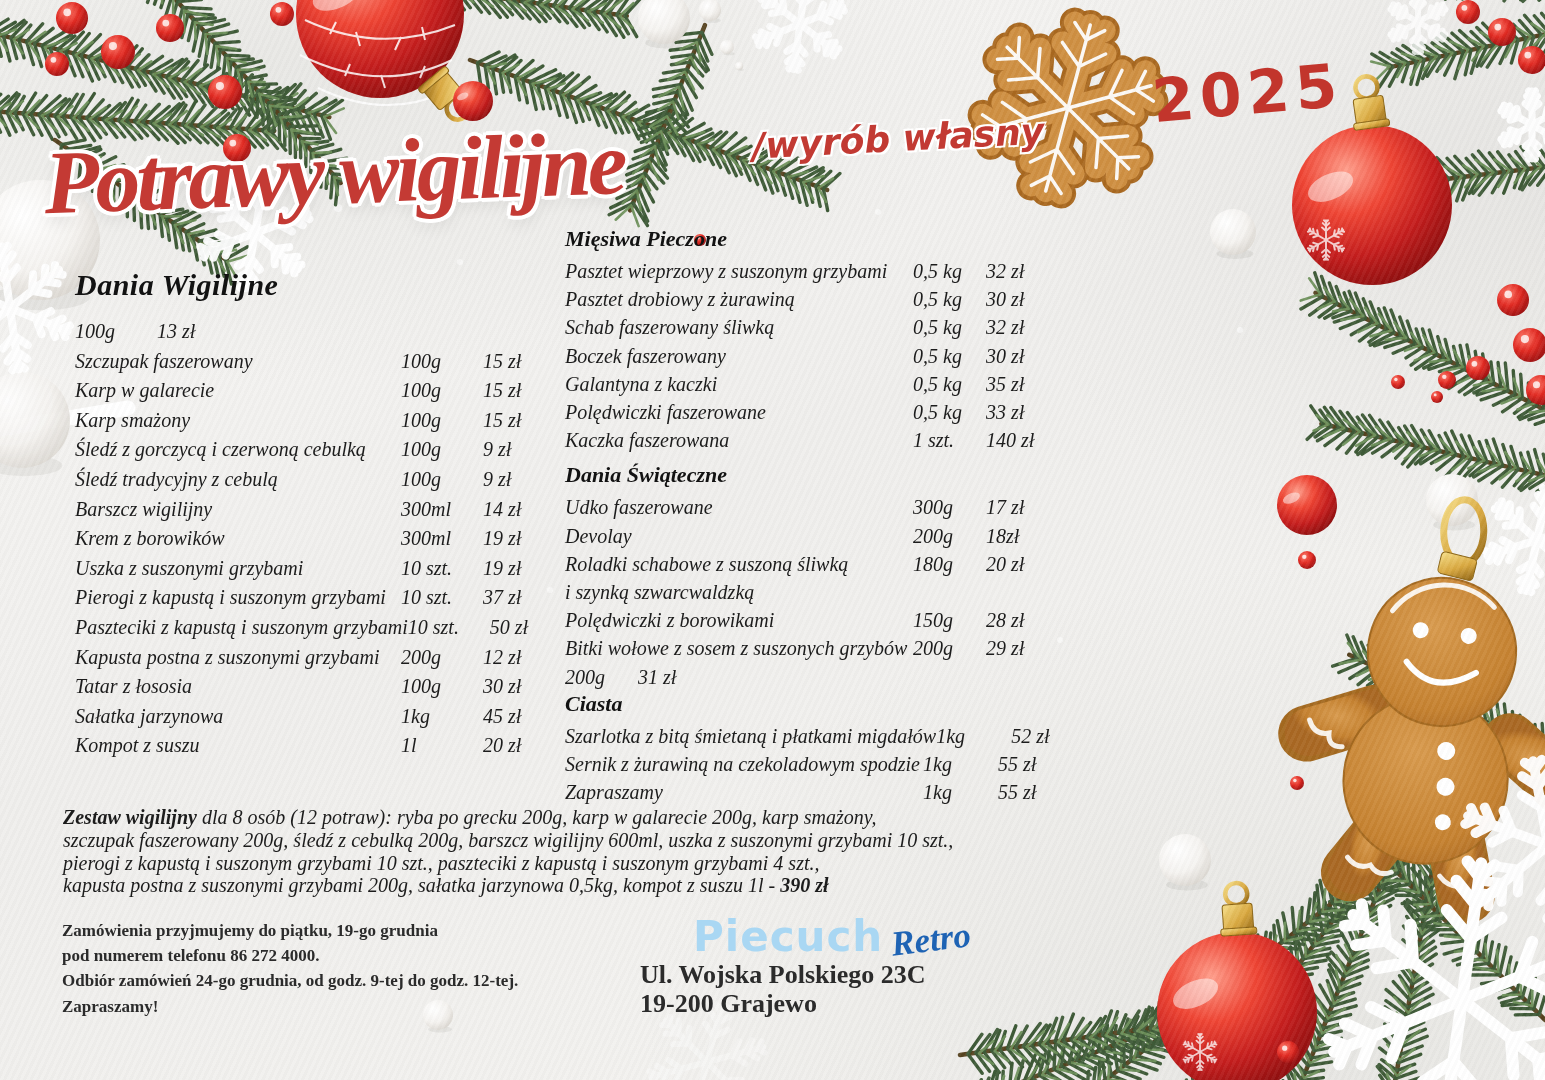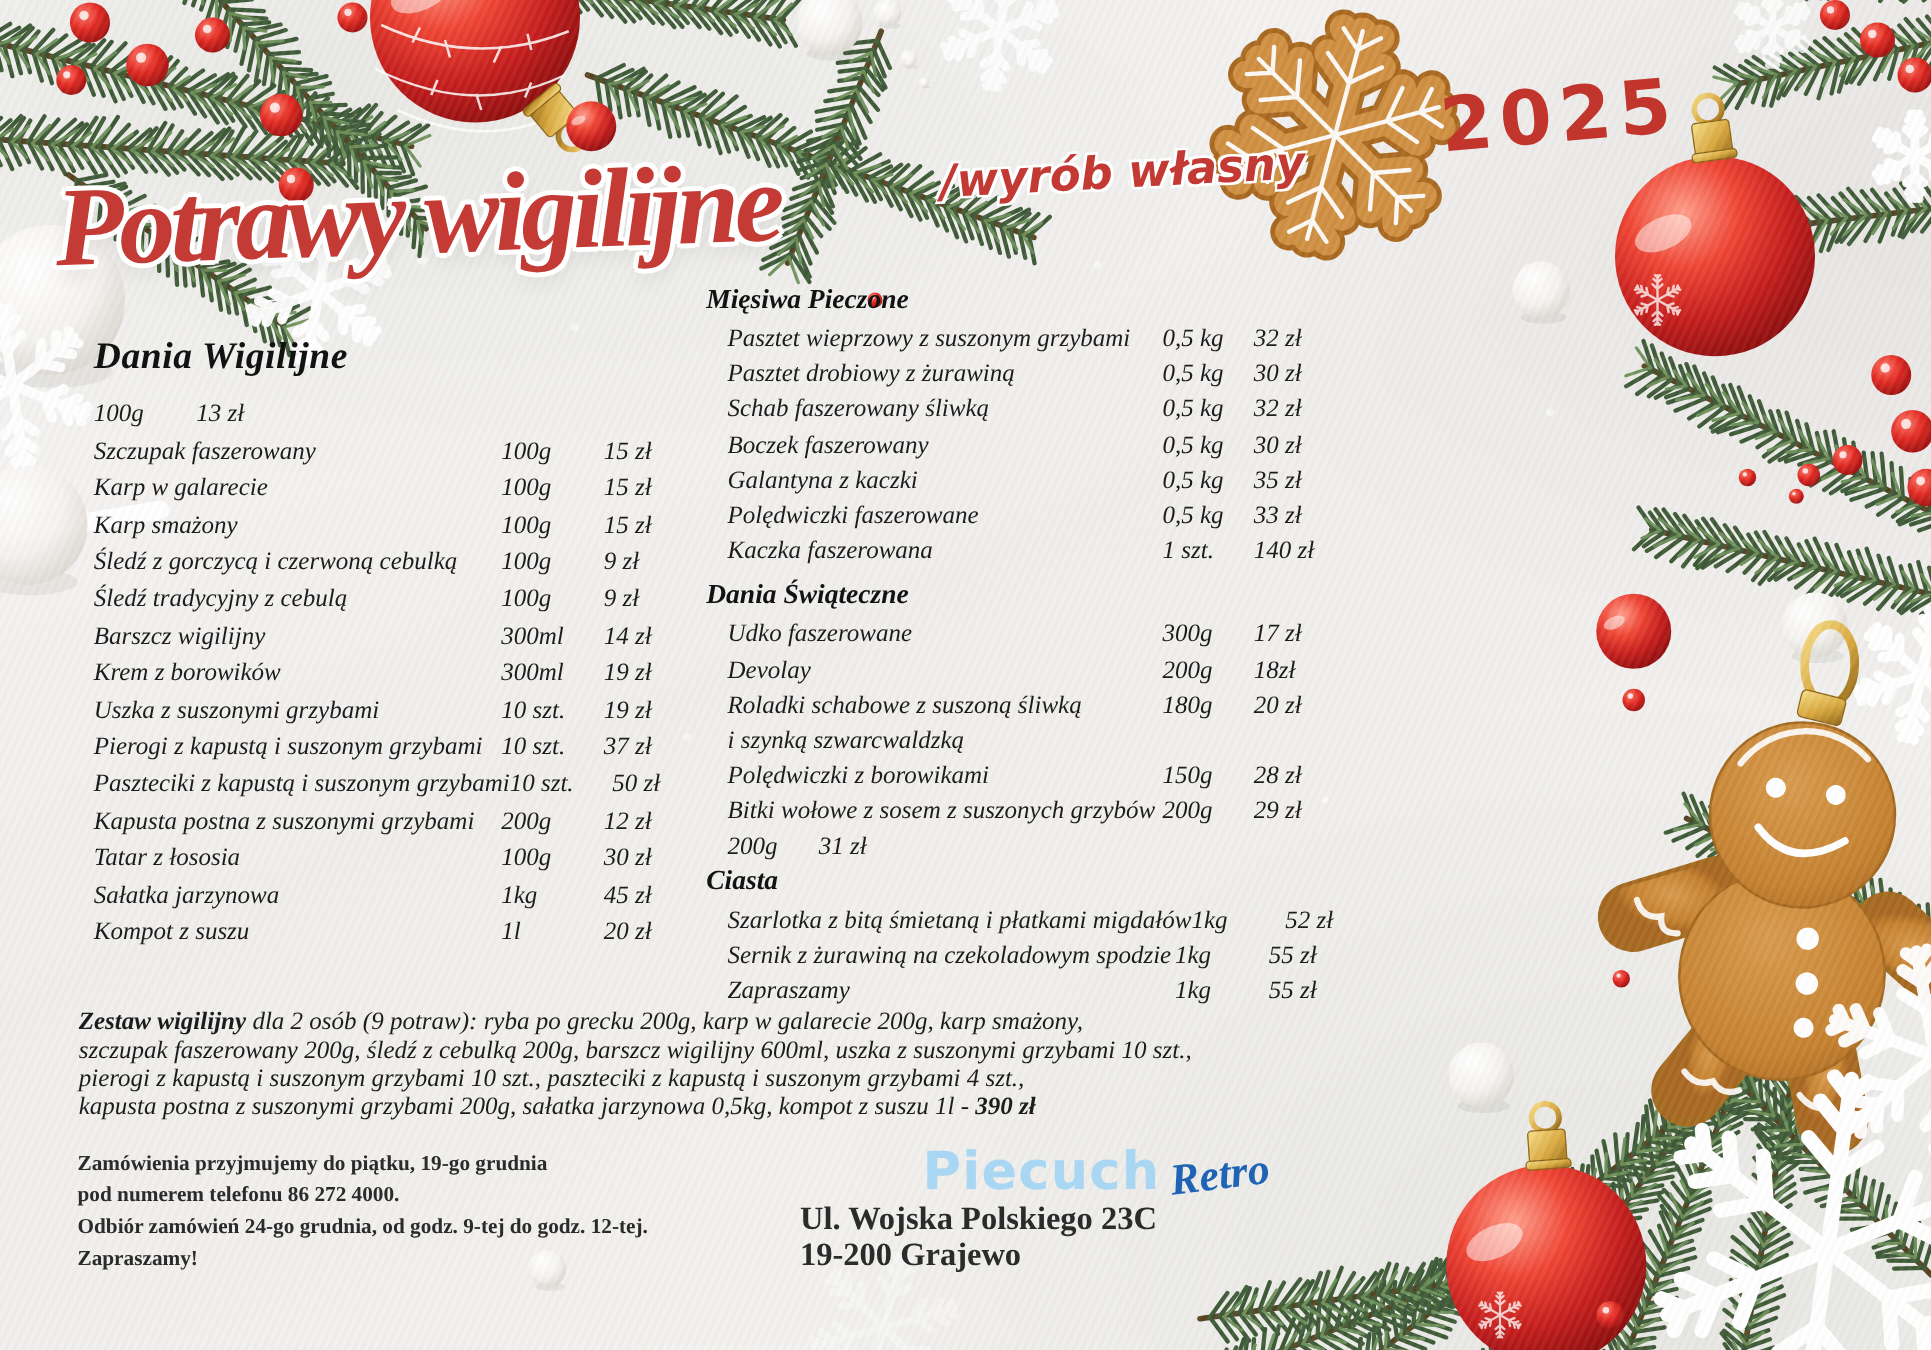--- a/index.html
+++ b/index.html
@@ -41,42 +41,42 @@
 
   .menu-col{position:absolute;z-index:3;}
   #col-left{left:75px;top:268px;width:470px;}
   #col-left h2{font-size:30px;line-height:34px;margin:0 0 15px 0;font-style:italic;font-weight:bold;color:#121212;letter-spacing:.5px;}
   #col-mid{left:565px;top:226px;width:480px;}
   .menu-col h3{font-size:22px;line-height:26px;margin:0 0 5px 0;font-style:italic;font-weight:bold;color:#121212;}
   .blk2 h3{margin-top:8px;}
   .blk3 h3{margin-top:0;}
   .row{display:flex;white-space:nowrap;font-style:italic;font-size:20px;color:#1c1c1c;}
   #col-left .row{line-height:29.6px;}
-  #col-mid .row{line-height:28.2px;margin-left:17px;}
+  #col-mid .row{line-height:28.2px;}
   #col-left .nm{flex:0 0 326px;}
   #col-left .qty{flex:0 0 82px;}
   #col-mid .nm{flex:0 0 348px;}
   #col-mid .qty{flex:0 0 73px;}
   .blk3 .nm{flex-basis:358px !important;}
   .blk3 .qty{flex-basis:75px !important;}
   .pr{flex:0 0 auto;}
 
   #zestaw{
     position:absolute;left:63px;top:806px;width:960px;z-index:3;
     font-style:italic;font-size:20px;line-height:22.8px;color:#1c1c1c;margin:0;
   }
   #zestaw b{font-weight:bold;}
 
   #orders{
     position:absolute;left:62px;top:918px;z-index:3;
     font-weight:bold;font-size:17px;line-height:25.2px;color:#2b2b2b;
   }
 
   #brand{position:absolute;left:693px;top:912px;z-index:3;white-space:nowrap;}
-  .brand-name{font-family:"DejaVu Sans",sans-serif;font-weight:bold;font-size:42px;color:#a9d7f3;letter-spacing:1px;margin-left:45px;}
+  .brand-name{font-family:"DejaVu Sans",sans-serif;font-weight:bold;font-size:42px;color:#a9d7f3;letter-spacing:1px;}
   .brand-sub{display:inline-block;font-style:italic;font-weight:bold;font-size:35px;color:#1e63b4;transform:rotate(-7deg);margin-left:8px;}
   #address{position:absolute;left:640px;top:960px;z-index:3;font-weight:bold;font-size:26px;line-height:29px;color:#2b2b2b;}
 </style>
 </head>
 <body>
 
 <div class="page">
 
   <div id="decor">
       <svg viewBox="0 0 1545 1080" width="1545" height="1080">
@@ -799,21 +799,21 @@
           </div>
           <div class="row">
             <span class="nm">Zapraszamy</span>
             <span class="qty">1kg</span>
             <span class="pr">55 zł</span>
           </div>
         </div>
     </div>
   </section>
 
-  <p id="zestaw"><b>Zestaw wigilijny</b><span> dla 2 osób (9 potraw):  ryba po grecku 200g, karp w galarecie 200g, karp smażony,</span><br>
+  <p id="zestaw"><b>Zestaw wigilijny</b><span> dla 8 osób (12 potraw):  ryba po grecku 200g, karp w galarecie 200g, karp smażony,</span><br>
   <span>szczupak faszerowany 200g, śledź z cebulką 200g, barszcz wigilijny 600ml, uszka z suszonymi grzybami 10 szt.,</span><br>
   <span>pierogi z kapustą i suszonym grzybami 10 szt., paszteciki  z kapustą i suszonym grzybami 4 szt.,</span><br>
   <span>kapusta postna z suszonymi grzybami 200g, sałatka jarzynowa 0,5kg, kompot z suszu 1l - </span><b>390 zł</b></p>
 
   <div id="orders">
     <div>Zamówienia przyjmujemy do piątku, 19-go grudnia</div>
     <div>pod numerem telefonu 86 272 4000.</div>
     <div>Odbiór zamówień 24-go grudnia, od godz. 9-tej do godz. 12-tej.</div>
     <div>Zapraszamy!</div>
   </div>

